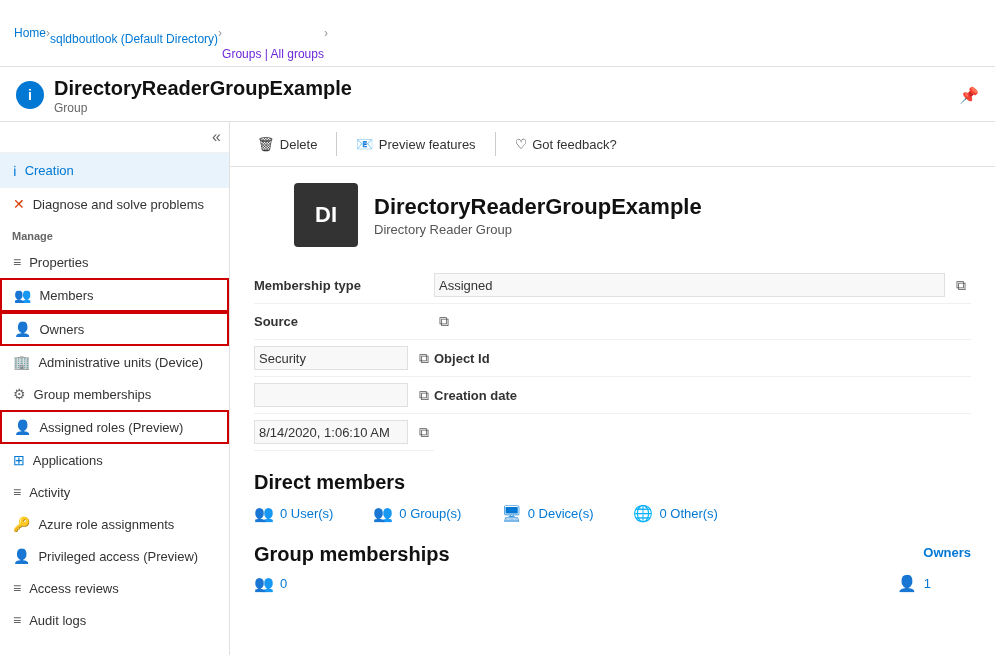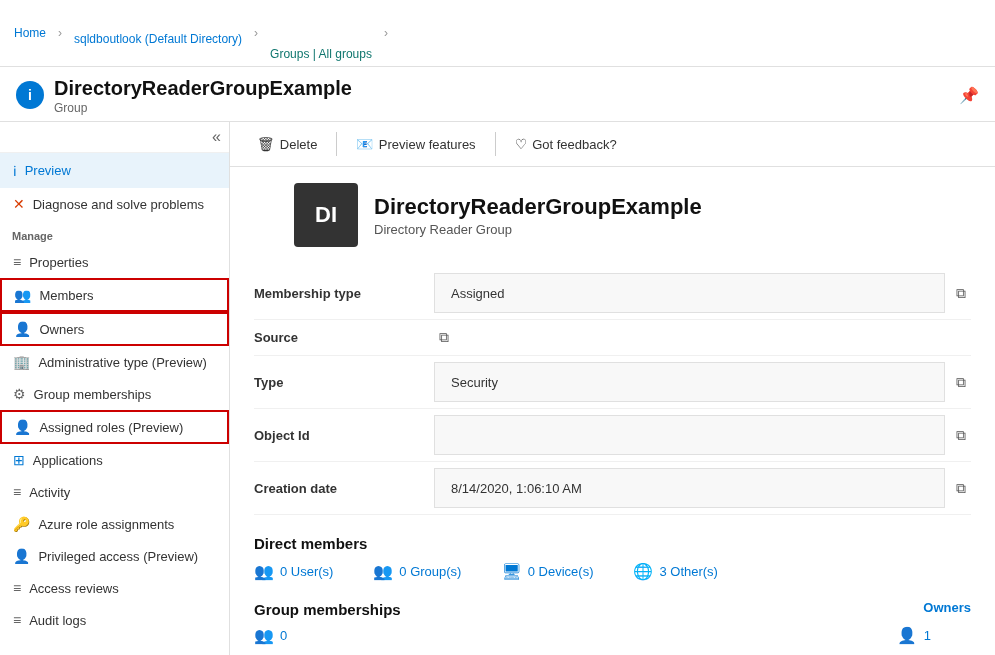--- a/index.html
+++ b/index.html
@@ -119,37 +119,37 @@
       display: flex;
       align-items: center;
       padding: 6px 0;
       border-bottom: 1px solid #f0f0f0;
       gap: 6px;
     }
     .prop-value-box {
       flex: 1;
       background: #f8f8f8;
       border: 1px solid #e0e0e0;
-      padding: 5px 16px;
+      padding: 5px 4px;
       font-size: 13px;
       color: #333;
-      height: 40px;
+      height: 24px;
       display: flex; align-items: center;
     }
     .prop-copy-btn {
       border: none;
       background: transparent;
       cursor: pointer;
       color: #555;
       font-size: 14px;
       padding: 3px 5px;
     }
 
     .section-title {
-      font-size: 15px;
+      font-size: 20px;
       font-weight: 600;
       color: #111;
       margin-bottom: 10px;
       margin-top: 4px;
     }
 
     .direct-members-row {
       display: flex;
       gap: 40px;
       margin-bottom: 16px;
@@ -187,26 +187,26 @@
       align-items: center;
       gap: 6px;
       font-size: 13px;
       color: #0078d4;
       cursor: pointer;
     }
   </style>
 </head>
 <body>
 
-<div style="background:#fff; padding:5px 14px; font-size:12px; color:#0078d4; border-bottom:1px solid #e0e0e0; display:flex; align-items:center; gap:12px;">
+<div style="background:#fff; padding:5px 14px; font-size:12px; color:#0078d4; border-bottom:1px solid #e0e0e0; display:flex; align-items:center; gap:0;">
   <a style="color:#0078d4; text-decoration:none;">Home</a>
   <span style="color:#999;">›</span>
   <a style="color:#0078d4; text-decoration:none;margin-top:11px;">sqldboutlook (Default Directory)</a>
   <span style="color:#999;">›</span>
-  <a style="color:#0f766e; text-decoration:none;margin-top:42px;">Groups | All groups</a>
+  <a style="color:#6d28d9; text-decoration:none;margin-top:42px;">Groups | All groups</a>
   <span style="color:#999;">›</span>
 </div>
 
 <div style="background:#fff; padding:8px 16px 6px 16px; border-bottom:1px solid #e0e0e0; display:flex; align-items:center; gap:10px;">
   <div style="width:28px;height:28px;background:#0078d4;border-radius:50%;display:flex;align-items:center;justify-content:center;color:#fff;font-size:14px;font-weight:bold;">i</div>
   <div style="flex:1;">
     <div style="font-size:20px;font-weight:600;color:#111;line-height:1.3;">DirectoryReaderGroupExample</div>
     <div style="font-size:12px;color:#666;">Group</div>
   </div>
   <span style="color:#aaa;font-size:16px;cursor:pointer;">📌</span>
@@ -214,21 +214,21 @@
 
 <div class="main-layout">
 
   <div class="sidebar">
     <div class="sidebar-collapse-btn">
       <span>«</span>
     </div>
 
     <div class="sidebar-item active">
       <span class="sidebar-icon" style="color:#0078d4;">ℹ</span>
-      <span>Preview</span>
+      <span>Creation</span>
     </div>
     <div class="sidebar-item">
       <span class="sidebar-icon orange">✕</span>
       <span>Diagnose and solve problems</span>
     </div>
 
     <div class="sidebar-section-label">Manage</div>
 
     <div class="sidebar-item">
       <span class="sidebar-icon gray">≡</span>
@@ -240,21 +240,21 @@
       <span>Members</span>
     </div>
 
     <div class="sidebar-item" style="border: 2px solid #cc0000 !important;">
       <span class="sidebar-icon" style="color:#0078d4;">👤</span>
       <span>Owners</span>
     </div>
 
     <div class="sidebar-item">
       <span class="sidebar-icon purple">🏢</span>
-      <span>Administrative type (Preview)</span>
+      <span>Administrative units (Device)</span>
     </div>
     <div class="sidebar-item">
       <span class="sidebar-icon gray">⚙</span>
       <span>Group memberships</span>
     </div>
 
     <div class="sidebar-item" style="border: 2px solid #cc0000 !important;">
       <span class="sidebar-icon" style="color:#0078d4;">👤</span>
       <span>Assigned roles (Preview)</span>
     </div>
@@ -322,21 +322,20 @@
         <div class="prop-value-wrap">
           <div class="prop-value-box">Assigned</div>
           <button class="prop-copy-btn" title="Copy">⧉</button>
         </div>
 
         <div class="prop-label">Source</div>
         <div class="prop-value-wrap">
           <button class="prop-copy-btn" title="Copy">⧉</button>
         </div>
 
-        <div class="prop-label">Type</div>
         <div class="prop-value-wrap">
           <div class="prop-value-box">Security</div>
           <button class="prop-copy-btn" title="Copy">⧉</button>
         </div>
 
         <div class="prop-label">Object Id</div>
         <div class="prop-value-wrap">
           <div class="prop-value-box"></div>
           <button class="prop-copy-btn" title="Copy">⧉</button>
         </div>
@@ -357,21 +356,21 @@
         <div class="member-stat">
           <span class="member-stat-icon">👥</span>
           <span>0 Group(s)</span>
         </div>
         <div class="member-stat">
           <span class="member-stat-icon">🖥</span>
           <span>0 Device(s)</span>
         </div>
         <div class="member-stat">
           <span class="member-stat-icon">🌐</span>
-          <span>3 Other(s)</span>
+          <span>0 Other(s)</span>
         </div>
       </div>
 
       <div class="group-memberships-header">
         <div class="section-title" style="margin-bottom:0;">Group memberships</div>
         <span class="owners-link">Owners</span>
       </div>
       <div class="group-membership-row">
         <div class="group-stat">
           <span class="member-stat-icon">👥</span>

